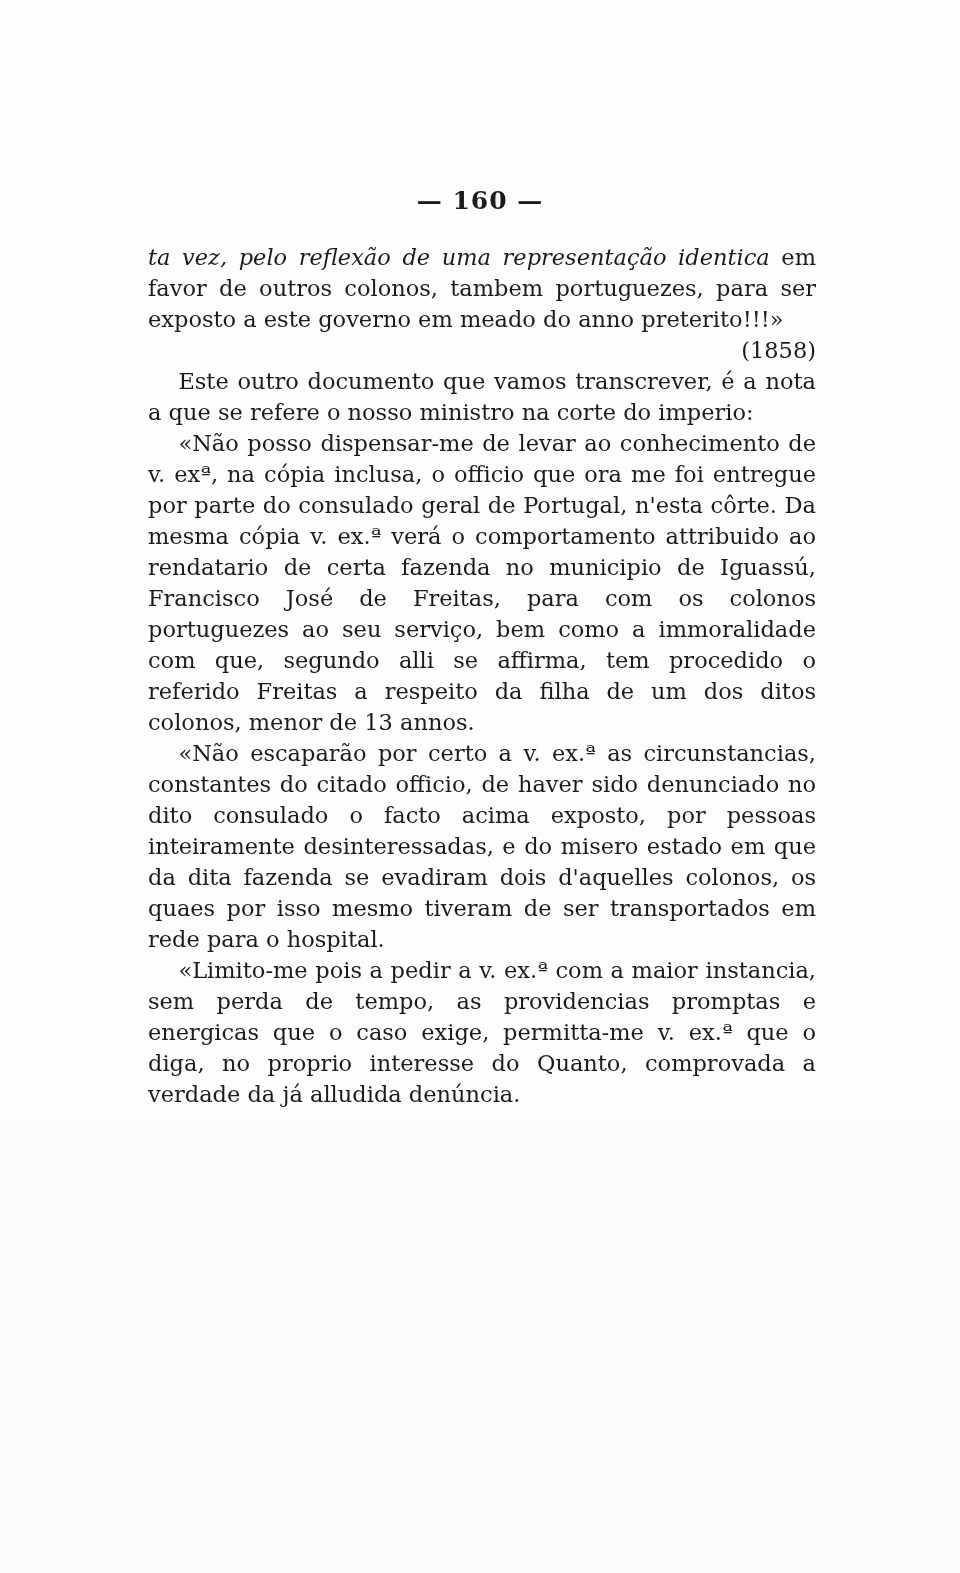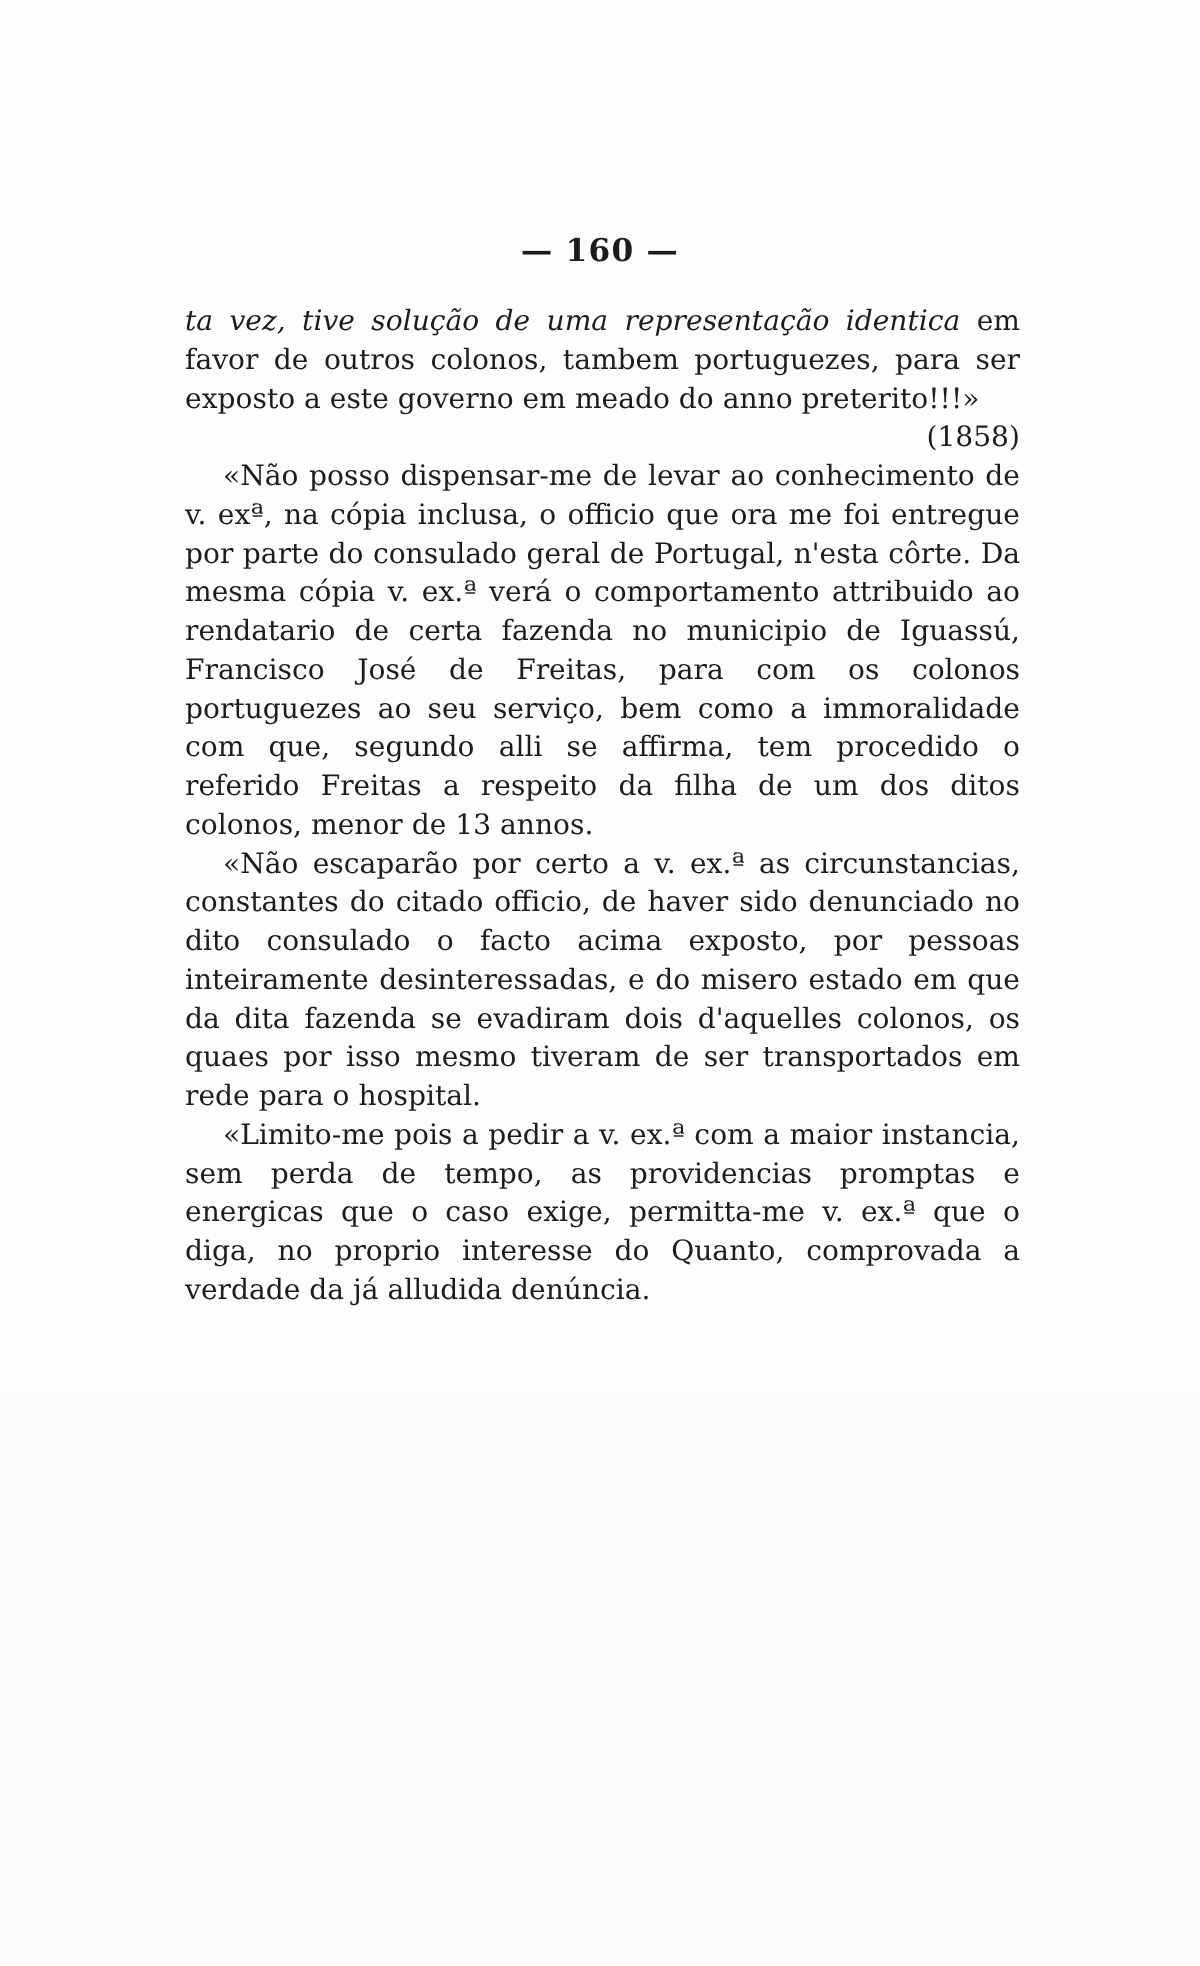--- a/index.html
+++ b/index.html
@@ -56,25 +56,26 @@
 </head>
 <body>
 
 <div class="page">
 
   <div class="page-number">— 160 —</div>
 
   <div class="text-block">
 
     <p class="para no-indent">
-      <span class="italic-lead">ta vez, tive solução de uma representação identica</span>
+      <span class="italic-lead">ta vez, pelo reflexão de uma representação identica</span>
       <span>em favor de outros colonos, tambem portuguezes, para ser exposto a este governo em meado do anno preterito!!!»</span>
       <span class="year-line">(1858)</span>
     </p>
 
+    <p class="para">Este outro documento que vamos transcrever, é a nota a que se refere o nosso ministro na corte do imperio:</p>
 
     <p class="para">«Não posso dispensar-me de levar ao conhecimento de v. exª, na cópia inclusa, o officio que ora me foi entregue por parte do consulado geral de Portugal, n'esta côrte. Da mesma cópia v. ex.ª verá o comportamento attribuido ao rendatario de certa fazenda no municipio de Iguassú, Francisco José de Freitas, para com os colonos portuguezes ao seu serviço, bem como a immoralidade com que, segundo alli se affirma, tem procedido o referido Freitas a respeito da filha de um dos ditos colonos, menor de 13 annos.</p>
 
     <p class="para">«Não escaparão por certo a v. ex.ª as circunstancias, constantes do citado officio, de haver sido denunciado no dito consulado o facto acima exposto, por pessoas inteiramente desinteressadas, e do misero estado em que da dita fazenda se evadiram dois d'aquelles colonos, os quaes por isso mesmo tiveram de ser transportados em rede para o hospital.</p>
 
 
     <p class="para">«Limito-me pois a pedir a v. ex.ª com a maior instancia, sem perda de tempo, as providencias promptas e energicas que o caso exige, permitta-me v. ex.ª que o diga, no proprio interesse do Quanto, comprovada a verdade da já alludida denúncia.</p>
 
 
   </div>

